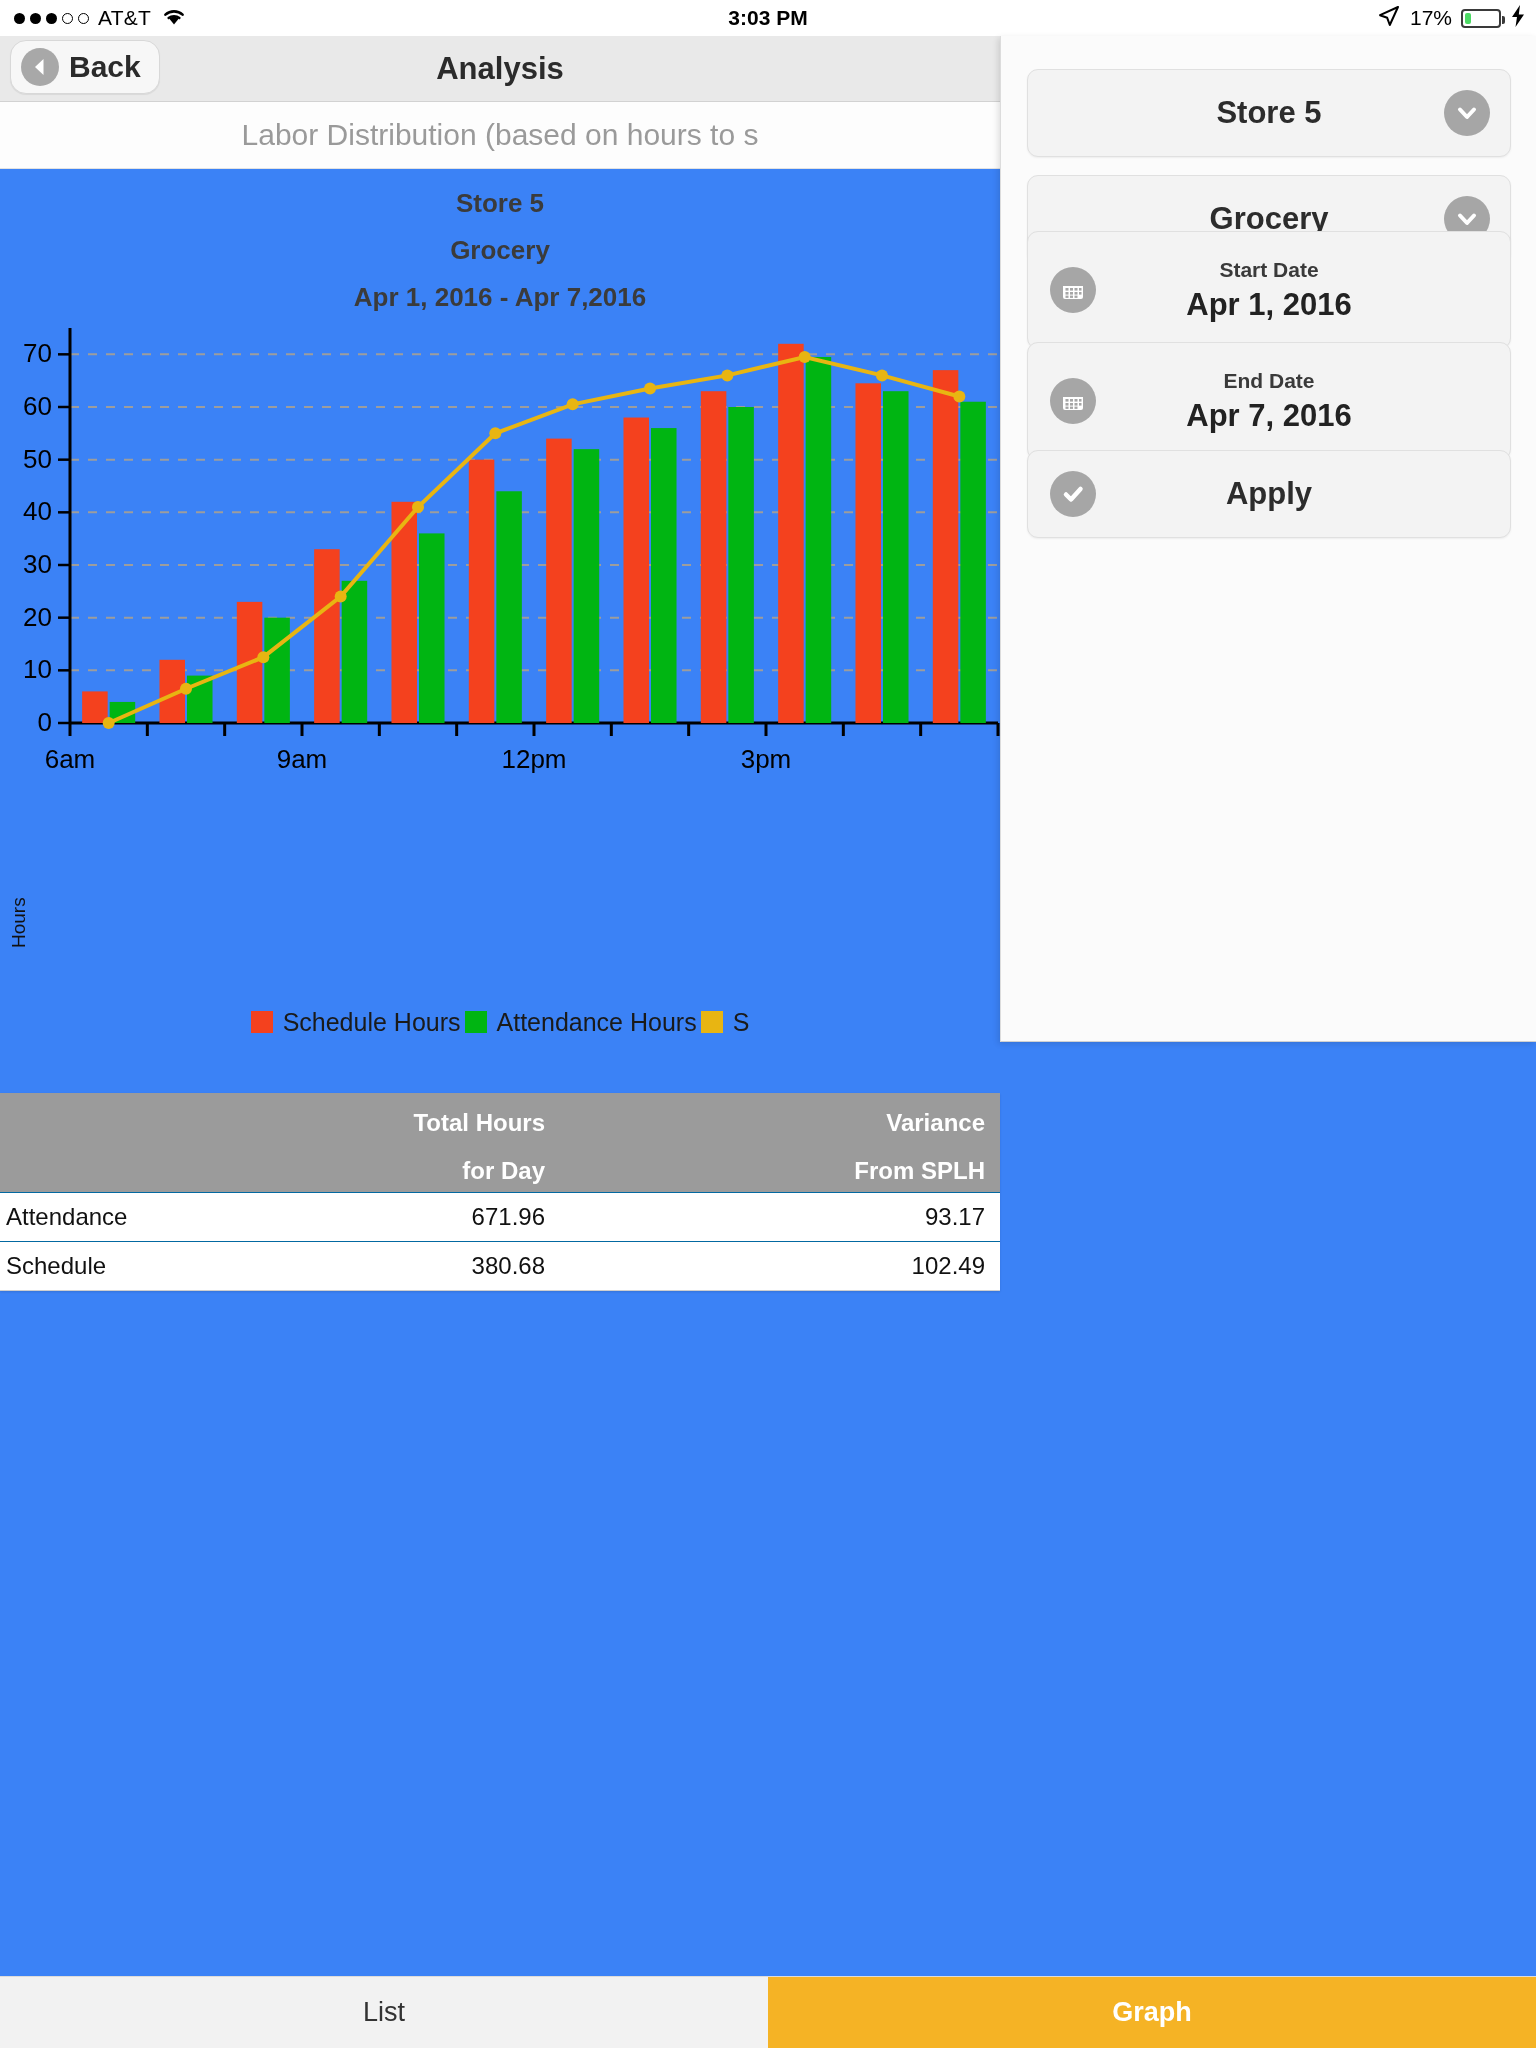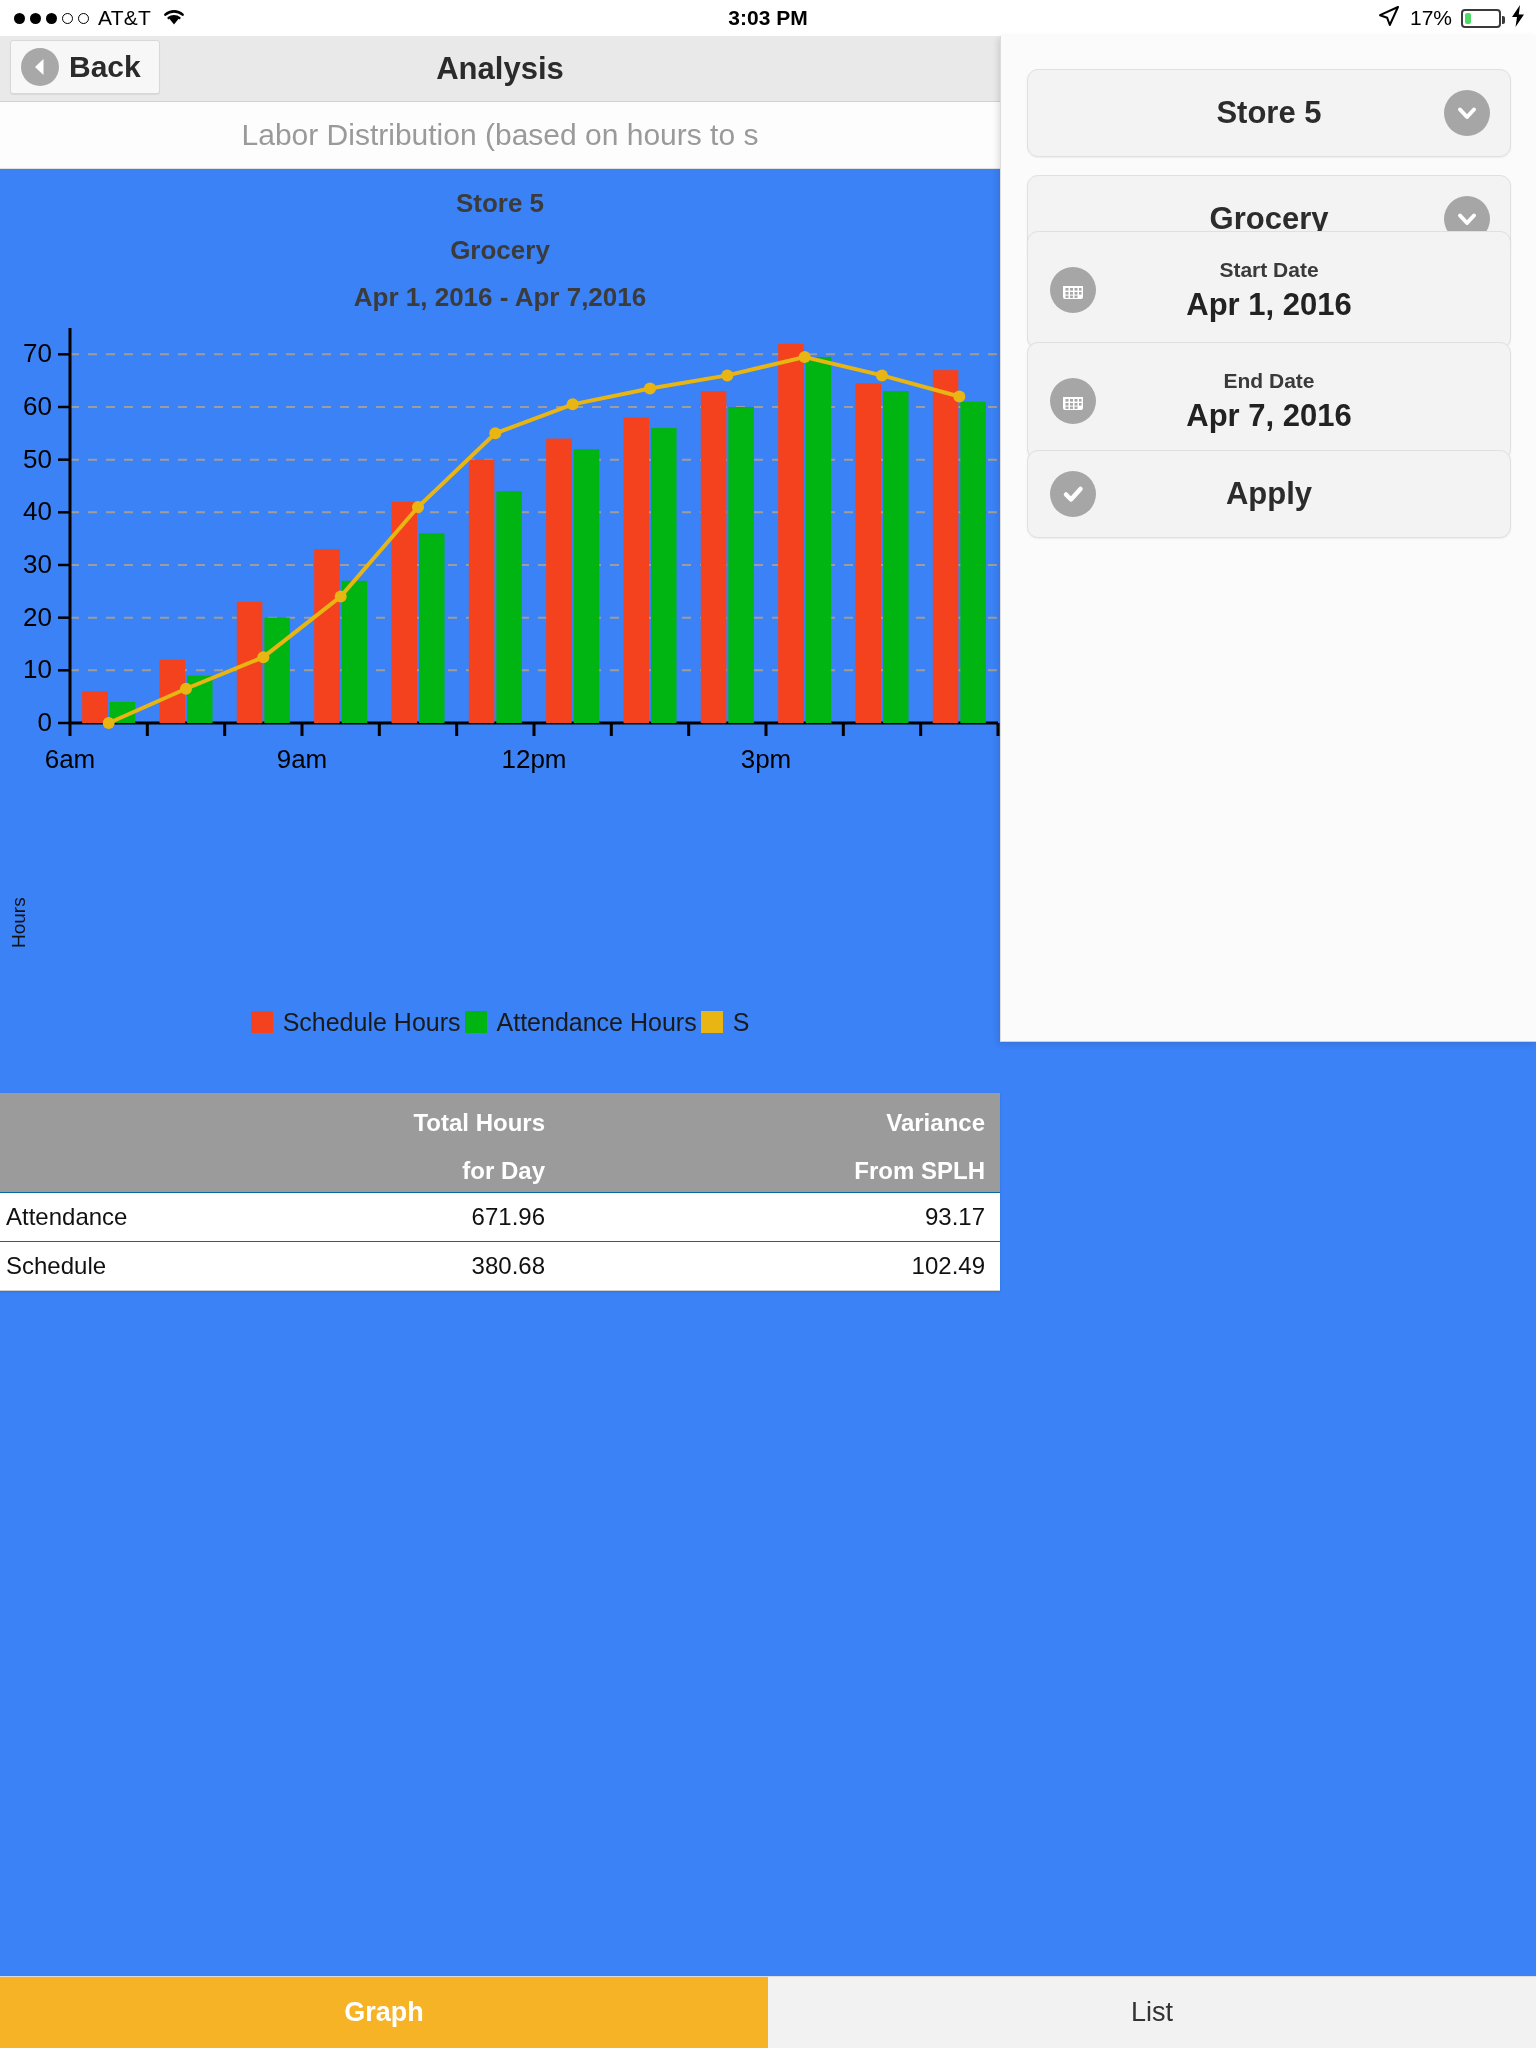--- a/index.html
+++ b/index.html
@@ -32,21 +32,21 @@
 
   
   .navbar {
     position:absolute; top:36px; left:0; width:1000px; height:66px;
     background:#e9e9e9; border-bottom:1px solid #d2d2d2;
     display:flex; align-items:center;
   }
   .back-btn {
     position:absolute; left:10px; top:4px;
     display:flex; align-items:center; gap:10px;
-    background:#f7f7f7; border:1px solid #d8d8d8; border-radius:3px;
+    background:#f7f7f7; border:1px solid #d8d8d8; border-radius:16px;
     padding:7px 18px 7px 10px;
     box-shadow:0 1px 1px rgba(0,0,0,.07);
   }
   .back-circle {
     width:38px; height:38px; border-radius:50%; background:#a8a8a8;
     display:flex; align-items:center; justify-content:center;
   }
   .back-label { font-size:30px; font-weight:700; color:#2b2b2b; }
   .nav-title {
     position:absolute; left:0; width:1000px; text-align:center;
@@ -390,21 +390,21 @@
         <svg width="28" height="28" viewBox="0 0 28 28">
           <path d="M7 14.5 L12 19.5 L21.5 9" stroke="#fff" stroke-width="4.5" fill="none" stroke-linecap="round" stroke-linejoin="round"></path>
         </svg>
       </span>
       <span class="pcard-text">Apply</span>
     </div>
 
   </div>
 
   <div class="tabbar">
+    <div class="tab inactive">
+      <span>List</span>
+    </div>
     <div class="tab active">
       <span>Graph</span>
     </div>
-    <div class="tab inactive">
-      <span>List</span>
-    </div>
   </div>
 
 </div>
 
 </body></html>

